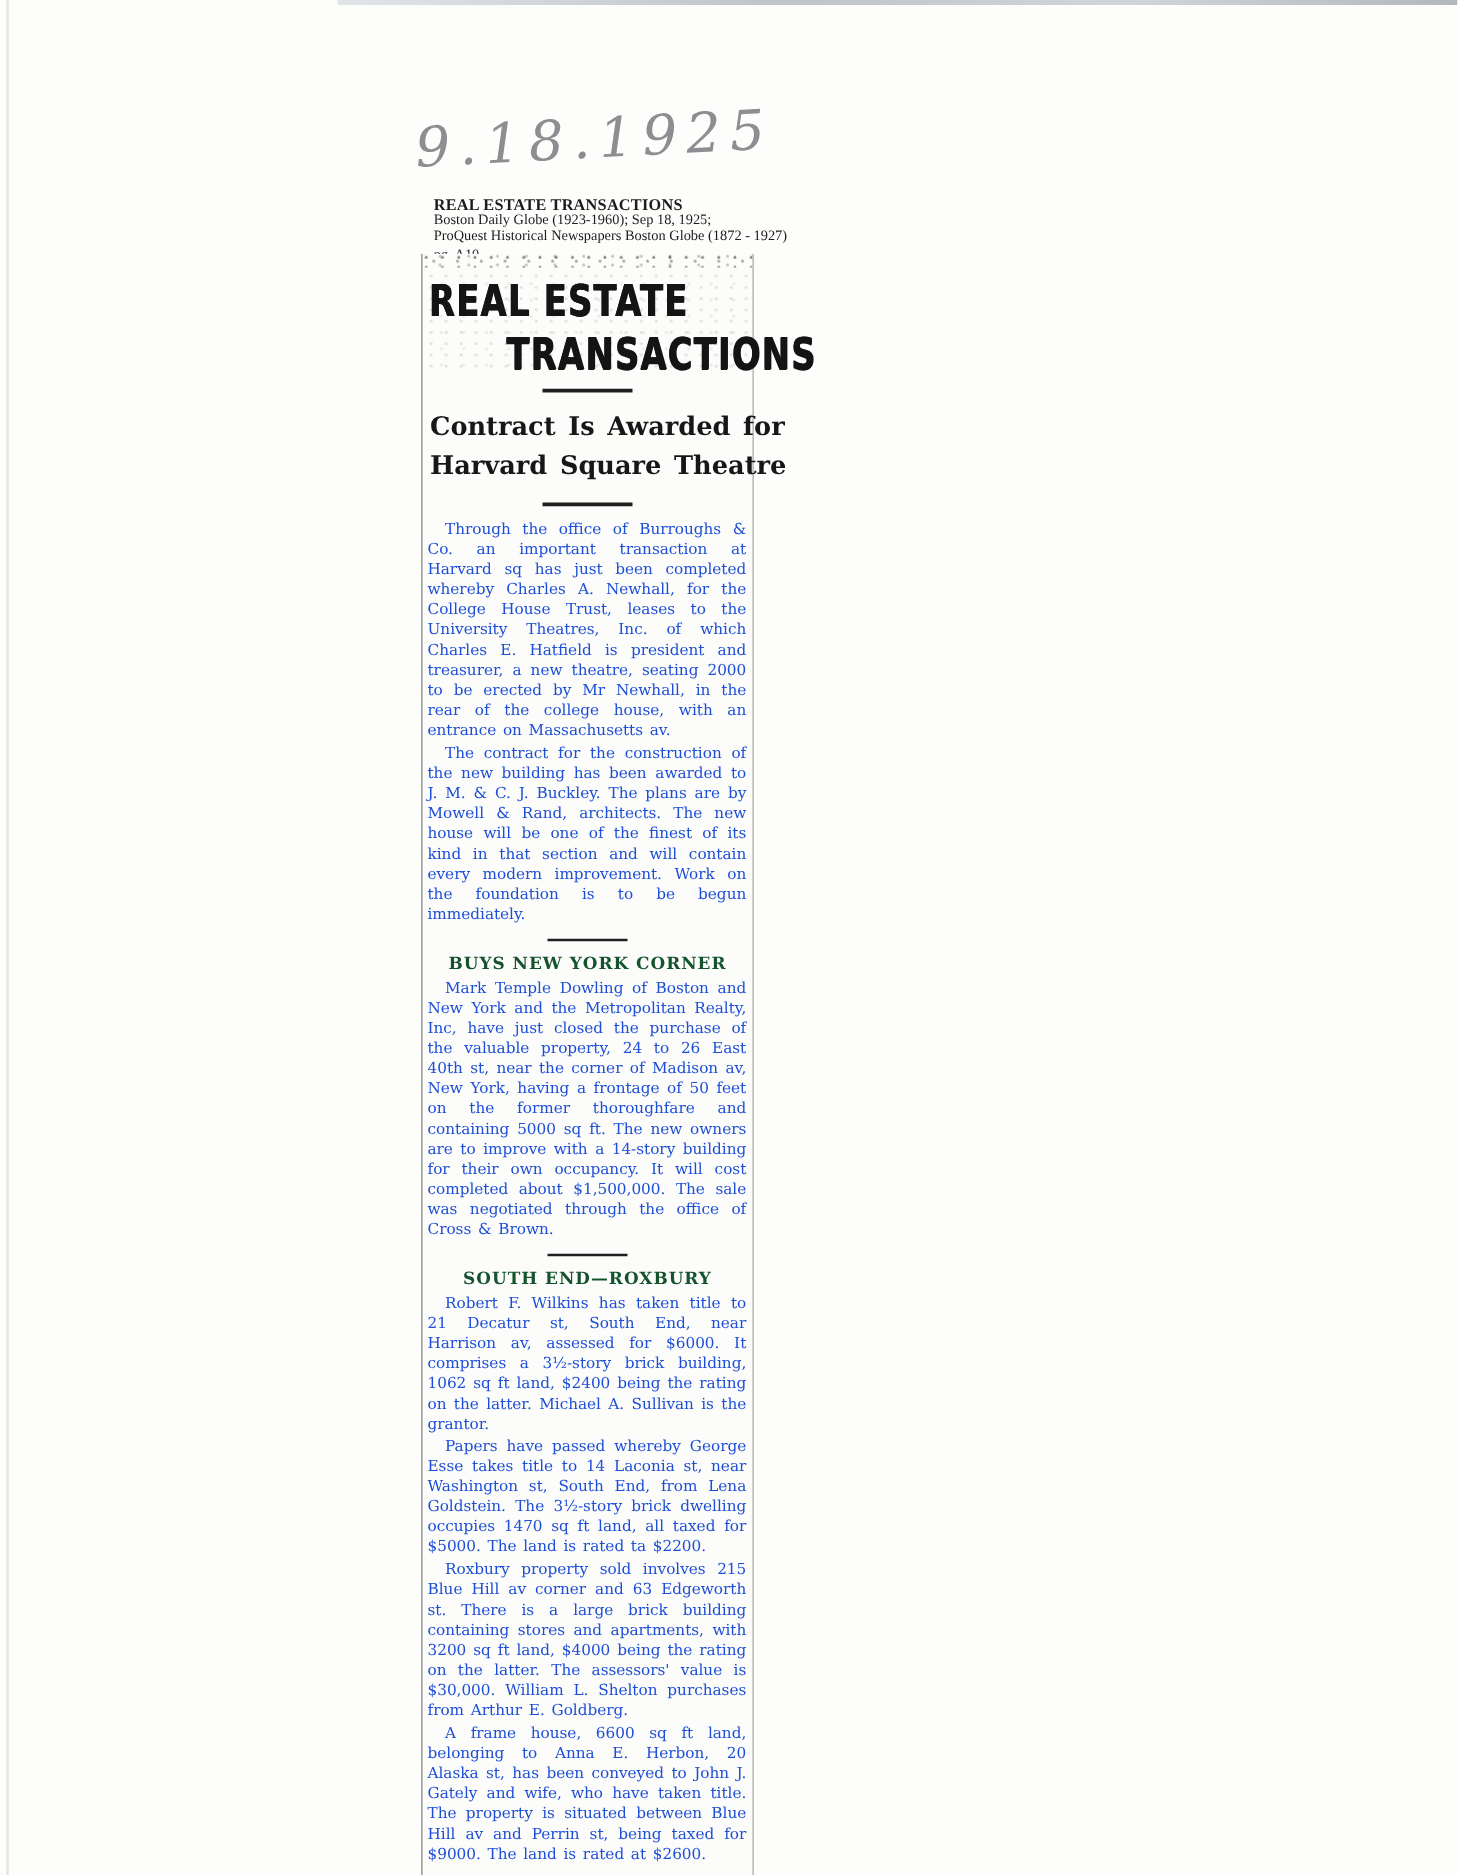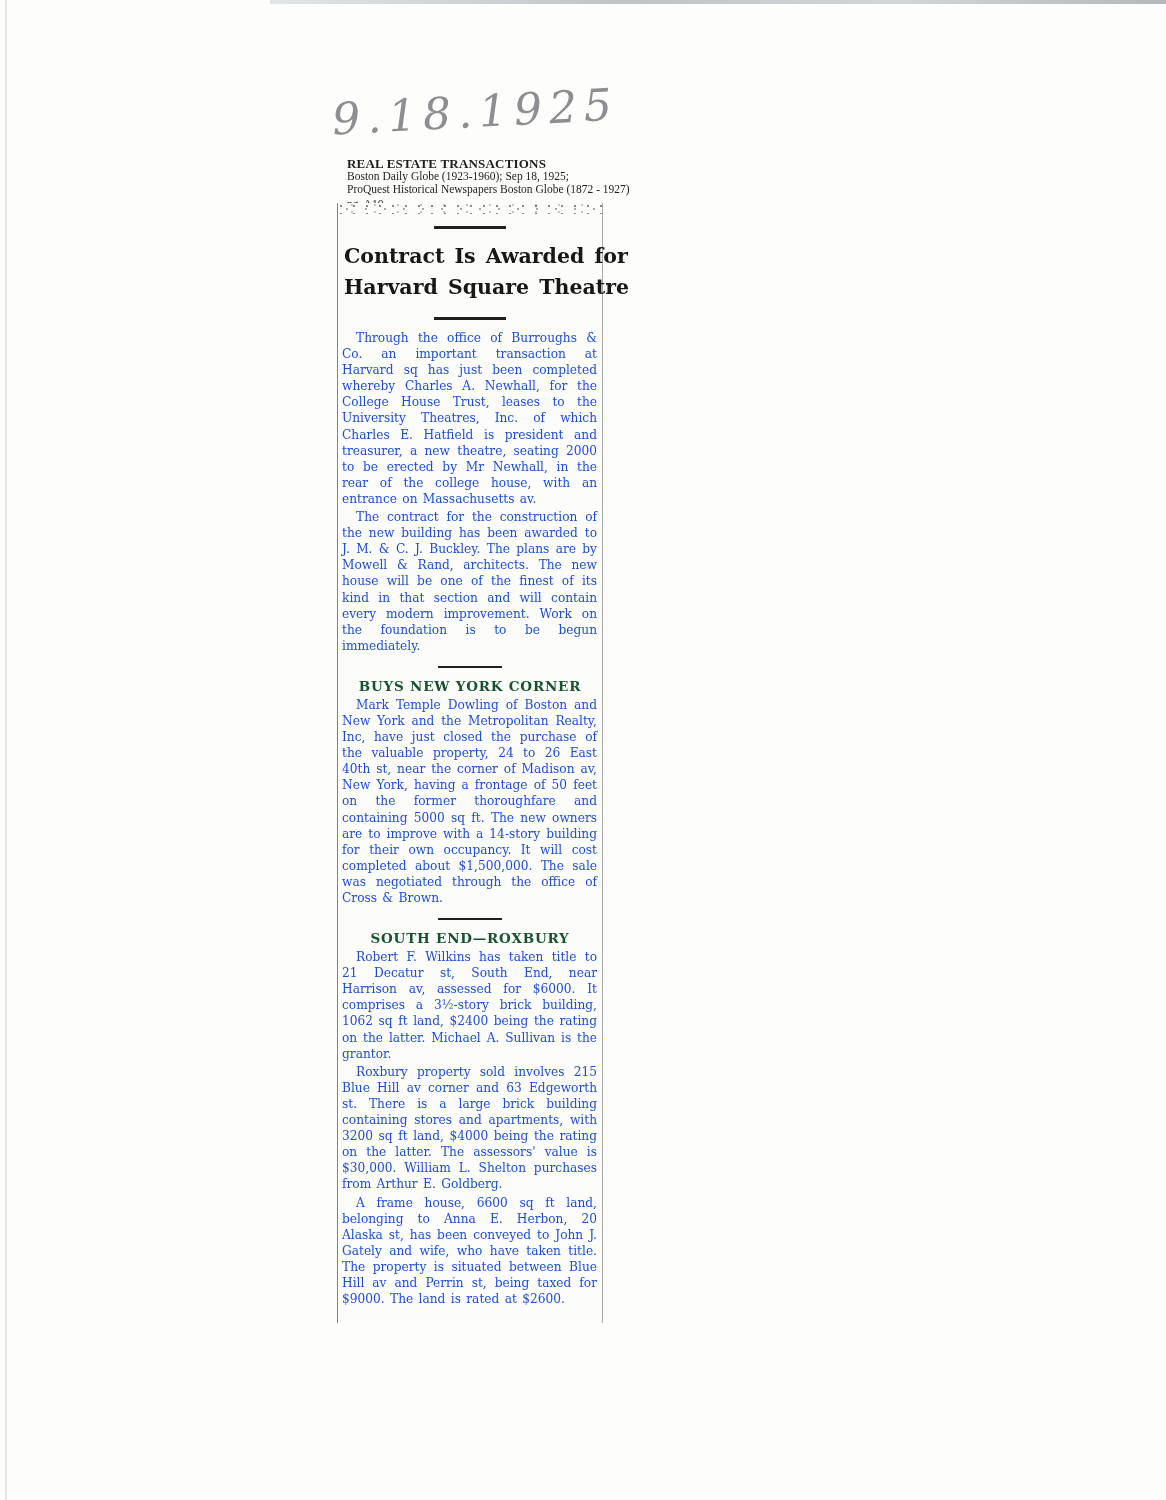--- a/index.html
+++ b/index.html
@@ -133,36 +133,41 @@
 <div class="citation">
   <div class="cite-title">REAL ESTATE TRANSACTIONS</div>
   <div class="cite-line"><span class="cite-italic">Boston Daily Globe (1923-1960);</span><span> Sep 18, 1925;</span></div>
   <div class="cite-line">ProQuest Historical Newspapers Boston Globe (1872 - 1927)</div>
   <div><span class="cite-page">pg. A10</span></div>
 </div>
 
 <div class="clipping">
   <div class="torn-top"></div>
 
+  <div class="masthead">
+    <div class="masthead-line">REAL ESTATE</div>
+    <div class="masthead-line masthead-line2">TRANSACTIONS</div>
+  </div>
 
   <div class="rule"></div>
 
   <div class="subhead">
     <div>Contract Is Awarded for</div>
     <div>Harvard Square Theatre</div>
   </div>
 
   <div class="rule"></div>
 
   <p class="para">Through the office of Burroughs &amp; Co. an important transaction at Harvard sq has just been completed whereby Charles A. Newhall, for the College House Trust, leases to the University Theatres, Inc. of which Charles E. Hatfield is president and treasurer, a new theatre, seating 2000 to be erected by Mr Newhall, in the rear of the college house, with an entrance on Massachusetts av.</p>
   <p class="para">The contract for the construction of the new building has been awarded to J. M. &amp; C. J. Buckley. The plans are by Mowell &amp; Rand, architects. The new house will be one of the finest of its kind in that section and will contain every modern improvement. Work on the foundation is to be begun immediately.</p>
 
   <div class="rule thin"></div>
   <h3 class="section-heading">BUYS NEW YORK CORNER</h3>
   <p class="para">Mark Temple Dowling of Boston and New York and the Metropolitan Realty, Inc, have just closed the purchase of the valuable property, 24 to 26 East 40th st, near the corner of Madison av, New York, having a frontage of 50 feet on the former thoroughfare and containing 5000 sq ft. The new owners are to improve with a 14-story building for their own occupancy. It will cost completed about $1,500,000. The sale was negotiated through the office of Cross &amp; Brown.</p>
 
   <div class="rule thin"></div>
   <h3 class="section-heading">SOUTH END—ROXBURY</h3>
   <p class="para">Robert F. Wilkins has taken title to 21 Decatur st, South End, near Harrison av, assessed for $6000. It comprises a 3½-story brick building, 1062 sq ft land, $2400 being the rating on the latter. Michael A. Sullivan is the grantor.</p>
+  <p class="para">Papers have passed whereby George Esse takes title to 14 Laconia st, near Washington st, South End, from Lena Goldstein. The 3½-story brick dwelling occupies 1470 sq ft land, all taxed for $5000. The land is rated ta $2200.</p>
   <p class="para">Roxbury property sold involves 215 Blue Hill av corner and 63 Edgeworth st. There is a large brick building containing stores and apartments, with 3200 sq ft land, $4000 being the rating on the latter. The assessors' value is $30,000. William L. Shelton purchases from Arthur E. Goldberg.</p>
   <p class="para">A frame house, 6600 sq ft land, belonging to Anna E. Herbon, 20 Alaska st, has been conveyed to John J. Gately and wife, who have taken title. The property is situated between Blue Hill av and Perrin st, being taxed for $9000. The land is rated at $2600.</p>
 
 </div>
 
 </body></html>

